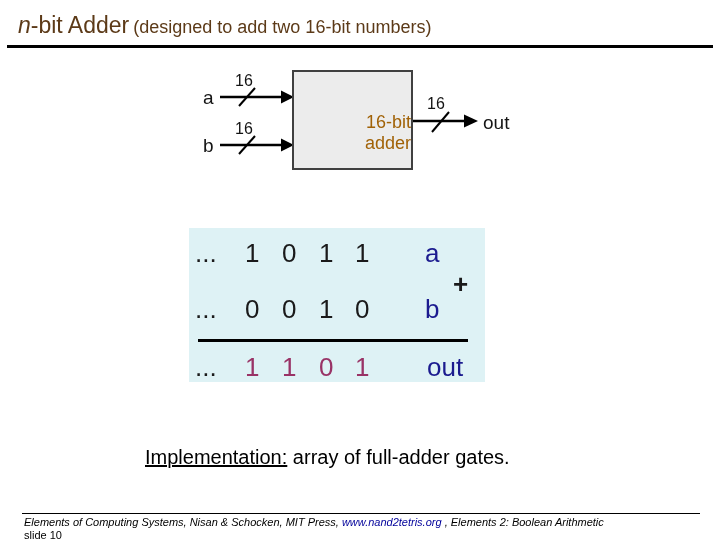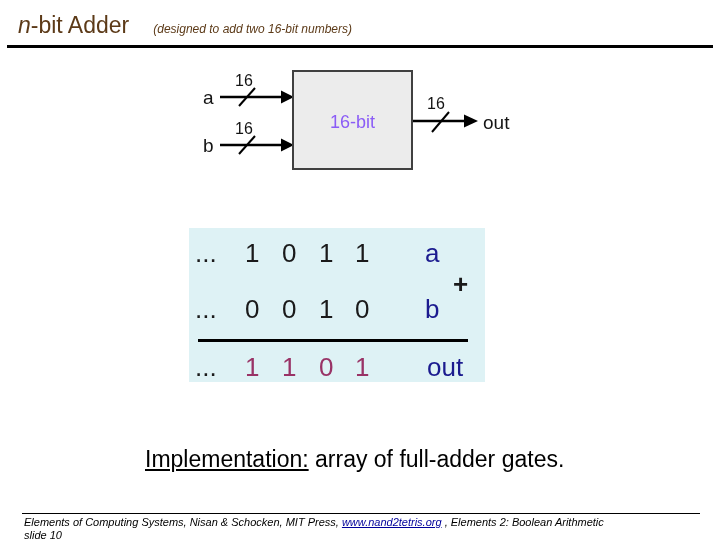--- a/index.html
+++ b/index.html
@@ -4,54 +4,54 @@
 <style>
   html,body { margin:0; padding:0; background:#888; }
   .slide {
     position:relative; width:720px; height:540px; background:#ffffff;
     overflow:hidden; font-family:"Liberation Sans", sans-serif;
   }
   
   .title { position:absolute; left:18px; top:12px; color:var(--title-text,#5c3a18); white-space:nowrap; }
   .title .t-em   { font-size:23px; font-style:italic; }
   .title .t-main { font-size:23px;margin-top:40px; }
-  .title .t-sub  { font-size:12px; margin-left:24px;font-style:italic; }
+  .title .t-sub  { font-size:18px; margin-left:4px; }
   .title-rule { position:absolute; left:7px; top:45px; width:706px; height:3px; background:var(--divider,#000); }
 
   
   .diagram { position:absolute; left:190px; top:62px; width:335px; height:125px; }
   .diagram svg { position:absolute; left:0; top:0; }
   .adder-box {
     position:absolute; left:102px; top:8px; width:121px; height:100px; box-sizing:border-box;
     background:var(--box-fill,#ececec); border:2px solid var(--box-border,#404040);
-    text-align:center; padding-top:40px; font-size:18px; line-height:21px; color:#8b5cf6;
+    text-align:right; padding-top:40px; font-size:18px; line-height:21px; color:#a16207;
   }
   .sig { position:absolute; font-size:19px; color:#141414; line-height:19px; }
   .bus { position:absolute; font-size:16px; color:#141414; line-height:12px; }
 
   
   .add-table { position:absolute; left:189px; top:228px; width:296px; height:154px; background:var(--table-bg,#def2f5); }
   .add-table span { position:absolute; font-size:26px; line-height:30px; color:var(--digit-black,#1a1a1a); }
   .add-table .lab { color:var(--label-navy,#1b1b8f); }
   .add-table .outd { color:var(--out-digits,#993366); }
   .row-a { top:10px; } .row-b { top:66px; } .row-out { top:124px; }
   .col-e { left:6px; } .col-1 { left:56px; } .col-2 { left:93px; } .col-3 { left:130px; } .col-4 { left:166px; }
   .col-lab { left:236px; } .col-lab-out { left:238px; }
   .sum-line { position:absolute; left:9px; top:111px; width:270px; height:3px; background:#000; }
   .plus { position:absolute; left:264px; top:41px; font-size:25px; font-weight:bold; color:#000; line-height:26px; }
 
   
-  .impl { position:absolute; left:145px; top:446px; font-size:23px; color:#000; white-space:nowrap; }
+  .impl { position:absolute; left:145px; top:446px; font-size:20px; color:#000; white-space:nowrap; }
   .impl .impl-lead { text-decoration:underline; }
 
   
   .footer-rule { position:absolute; left:22px; top:513px; width:678px; height:1px; background:#000; }
   .footer-line1 { position:absolute; left:24px; top:516px; font-size:11px; font-style:italic; color:#000; white-space:nowrap; }
-  .footer-line1 a { color:var(--link-blue,#00009b); text-decoration:underline; cursor:pointer;text-align:center; }
-  .footer-line2 { position:absolute; left:24px; top:529px; font-size:11px; font-style:italic; color:#000; }
+  .footer-line1 a { color:var(--link-blue,#00009b); cursor:pointer;text-align:center; }
+  .footer-line2 { position:absolute; left:24px; top:529px; font-size:11px; color:#000; }
 </style>
 </head>
 <body>
 
 <div class="slide">
 
   <div class="title">
     <span class="t-em">n</span><span class="t-main">-bit Adder</span><span class="t-sub">(designed to add two 16-bit numbers)</span>
   </div>
   <div class="title-rule"></div>
@@ -72,20 +72,21 @@
       <line x1="242" y1="70" x2="259" y2="50" stroke="#000" stroke-width="2"></line>
     </svg>
     <span class="sig" style="left:13px; top:26px;">a</span>
     <span class="sig" style="left:13px; top:74px;">b</span>
     <span class="bus" style="left:45px; top:13px;">16</span>
     <span class="bus" style="left:45px; top:61px;">16</span>
     <span class="bus" style="left:237px; top:36px;">16</span>
     <span class="sig" style="left:293px; top:51px;">out</span>
     <div class="adder-box">
       <div>16-bit</div>
+      <div>adder</div>
     </div>
   </div>
 
   <div class="add-table">
     <span class="row-a col-e">...</span>
     <span class="row-a col-1">1</span>
     <span class="row-a col-2">0</span>
     <span class="row-a col-3">1</span>
     <span class="row-a col-4">1</span>
     <span class="row-a col-lab lab">a</span>

